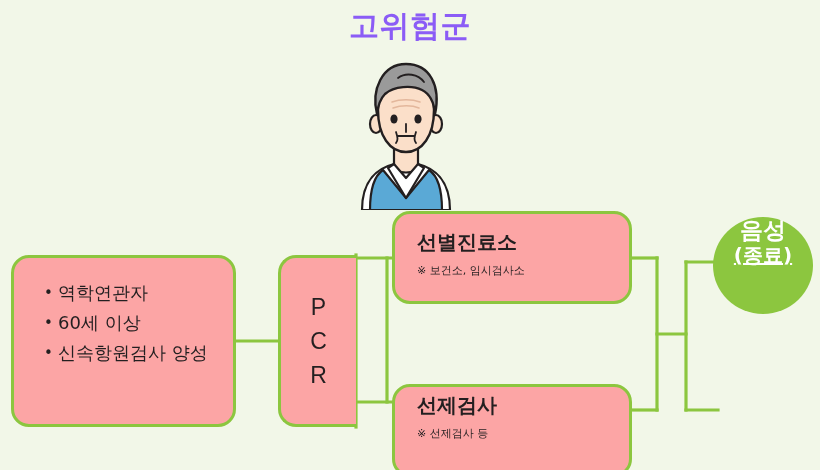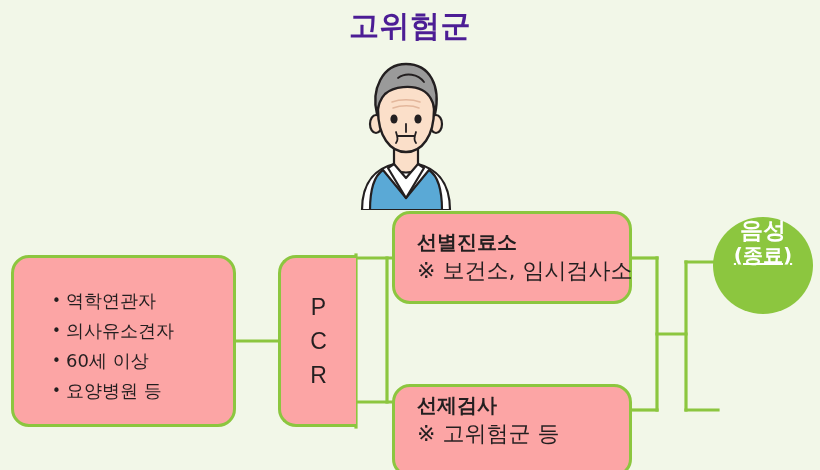--- a/index.html
+++ b/index.html
@@ -24,21 +24,21 @@
 
   
   #title {
     position: absolute;
     left: 0;
     top: 6px;
     width: 820px;
     text-align: center;
     font-size: 30px;
     font-weight: bold;
-    color: #4c1d95;
+    color: #8b5cf6;
     letter-spacing: 0.5px;
     line-height: 40px;
     font-family: Liberation Serif, serif;
   }
 
   
   #person {
     position: absolute;
     left: 338px;
     top: 52px;
@@ -66,21 +66,21 @@
   
   #box-criteria {
     left: 11px;
     top: 255px;
     width: 225px;
     height: 172px;
     padding: 12px 0 0 22px;
   }
   #box-criteria ul {
     list-style: none;
-    margin: 16px;
+    margin: 8px;
     padding: 0;
   }
   #box-criteria li {
     font-size: 18px;
     color: #231f20;
     line-height: 29px;
     white-space: nowrap;
   }
   #box-criteria li::before {
     content: "\2022";
@@ -128,21 +128,21 @@
     padding-top: 3px;
   }
   .site-title {
     font-size: 20px;
     font-weight: bold;
     color: #231f20;
     line-height: 30px;
     white-space: nowrap;
   }
   .site-note {
-    font-size: 22px;
+    font-size: 11px;
     color: #231f20;
     line-height: 28px;
     white-space: nowrap;
   }
 
   
   .circle {
     position: absolute;
     left: 713px;
     width: 100px;
@@ -235,40 +235,39 @@
 
       <line x1="686" y1="262" x2="686" y2="410"></line>
       <line x1="686" y1="262" x2="718" y2="262"></line>
       <line x1="686" y1="410" x2="718" y2="410"></line>
     </g>
   </svg>
 
   <div class="box" id="box-criteria">
     <ul>
       <li>역학연관자</li>
-      <li>의사유소견자</li>
       <li>60세 이상</li>
-      <li>요양병원 등</li>
+      <li>신속항원검사 양성</li>
     </ul>
   </div>
 
   <div class="box" id="box-pcr">
     <span class="pcr-letter">P</span>
     <span class="pcr-letter">C</span>
     <span class="pcr-letter">R</span>
   </div>
 
   <div class="box box-site" id="box-screening">
     <div class="site-title">선별진료소</div>
     <div class="site-note">※ 보건소, 임시검사소</div>
   </div>
 
   <div class="box box-site" id="box-preemptive">
     <div class="site-title">선제검사</div>
-    <div class="site-note">※ 고위험군 등</div>
+    <div class="site-note">※ 선제검사 등</div>
   </div>
 
   <div class="circle" id="circle-negative">
     <span class="big">음성</span>
     <span class="sub">(종료)</span>
   </div>
 
 
 </div>
 

